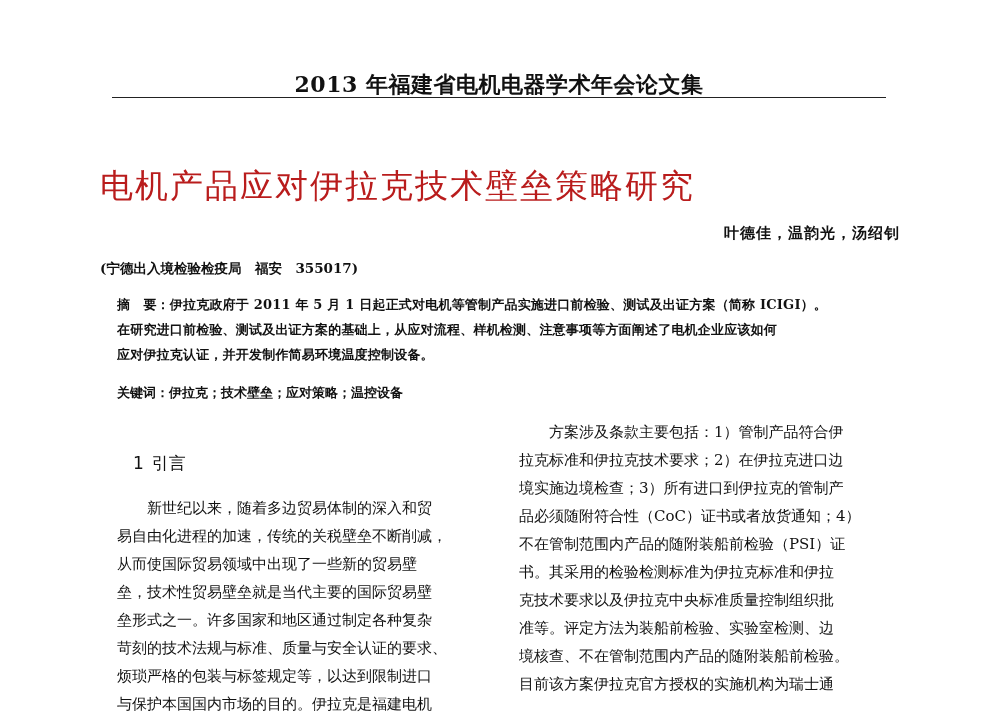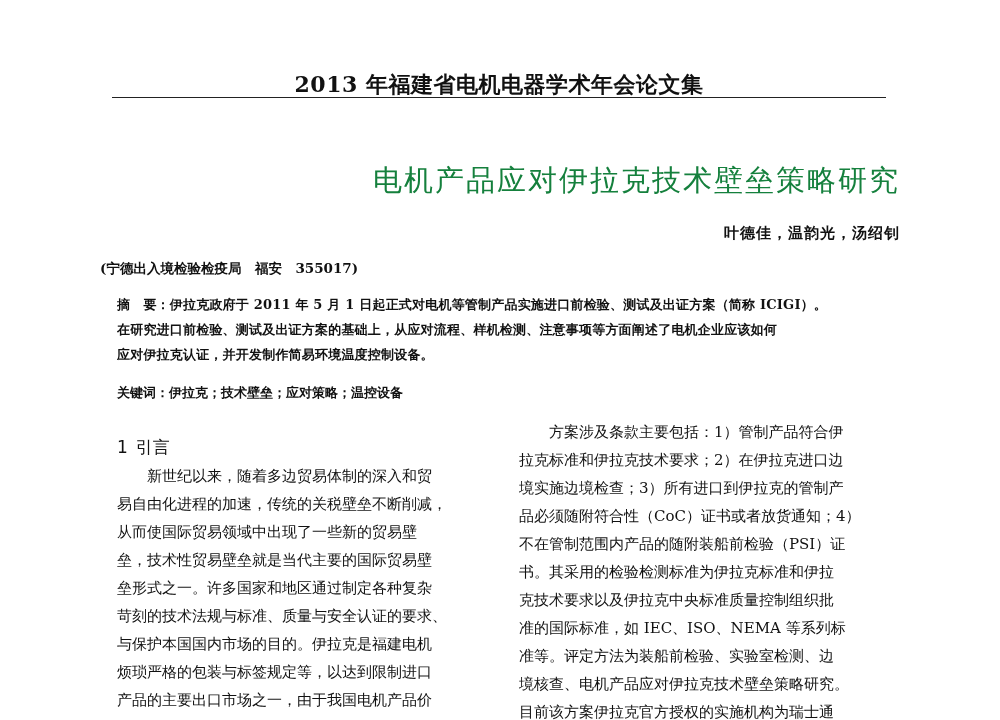--- a/index.html
+++ b/index.html
@@ -13,22 +13,22 @@
     position: absolute; left: 112px; top: 70px; width: 774px;
     text-align: center; font-size: 22px; font-weight: bold; letter-spacing: 0.5px;
     font-family: "DejaVu Serif", serif;
   }
   .head-rule {
     position: absolute; left: 112px; top: 97px; width: 774px; height: 0;
     border-top: 1.5px solid #222;
   }
   .title {
     position: absolute; left: 100px; top: 142px; width: 800px;
-    text-align: right; font-size: 29px; font-weight: normal;
-    font-family: "DejaVu Sans", sans-serif; letter-spacing: 2px; color: #15803d;
+    text-align: left; font-size: 33px; font-weight: normal;
+    font-family: "DejaVu Sans", sans-serif; letter-spacing: 2px; color: #b91c1c;
   }
   .authors {
     position: absolute; left: 100px; top: 224px; width: 800px;
     text-align: right; font-size: 15px; font-weight: bold;
     font-family: "DejaVu Serif", serif; letter-spacing: 1px;
   }
   .affiliation {
     position: absolute; left: 100px; top: 260px; width: 800px;
     text-align: left; font-size: 13.5px; font-weight: bold;
     font-family: "DejaVu Serif", serif;
@@ -45,21 +45,21 @@
   }
   .col {
     position: absolute; top: 0; width: 358px;
     font-size: 15px; line-height: 28px; font-family: "DejaVu Serif", serif;
     text-align: justify;
   }
   .col-left { left: 117px; top: 432px; }
   .col-right { left: 519px; top: 418px; }
   .section-heading {
     font-family: "DejaVu Sans", sans-serif; font-size: 17px; font-weight: normal;
-    margin: 0; height: 30px; line-height: 30px;
+    margin: 16px; height: 30px; line-height: 30px;
   }
   .section-heading .num { margin-right: 8px; }
   .para { margin: 0; text-indent: 2em; }
   .line { display: block; white-space: nowrap; overflow: hidden; }
   .para .line:first-child { padding-left: 2em; }
   .para { text-indent: 0; }
 </style>
 </head>
 <body>
 
@@ -85,35 +85,34 @@
   <h2 class="section-heading">
     <span class="num">1</span><span>引言</span>
   </h2>
   <div class="para">
     <span class="line">新世纪以来，随着多边贸易体制的深入和贸</span>
     <span class="line">易自由化进程的加速，传统的关税壁垒不断削减，</span>
     <span class="line">从而使国际贸易领域中出现了一些新的贸易壁</span>
     <span class="line">垒，技术性贸易壁垒就是当代主要的国际贸易壁</span>
     <span class="line">垒形式之一。许多国家和地区通过制定各种复杂</span>
     <span class="line">苛刻的技术法规与标准、质量与安全认证的要求、</span>
+    <span class="line">烦琐严格的包装与标签规定等，以达到限制进口</span>
     <span class="line">与保护本国国内市场的目的。伊拉克是福建电机</span>
-    <span class="line">烦琐严格的包装与标签规定等，以达到限制进口</span>
     <span class="line">产品的主要出口市场之一，由于我国电机产品价</span>
     <span class="line">格低廉等原因，对当地生产企业造成一定的冲击，</span>
   </div>
 </div>
 
 <div class="col col-right">
   <div class="para">
     <span class="line">方案涉及条款主要包括：1）管制产品符合伊</span>
     <span class="line">拉克标准和伊拉克技术要求；2）在伊拉克进口边</span>
     <span class="line">境实施边境检查；3）所有进口到伊拉克的管制产</span>
     <span class="line">品必须随附符合性（CoC）证书或者放货通知；4）</span>
     <span class="line">不在管制范围内产品的随附装船前检验（PSI）证</span>
     <span class="line">书。其采用的检验检测标准为伊拉克标准和伊拉</span>
     <span class="line">克技术要求以及伊拉克中央标准质量控制组织批</span>
-    <span class="line">准的国际标准，如 IEC、ISO、NEMA 等系列标</span>
     <span class="line">准等。评定方法为装船前检验、实验室检测、边</span>
-    <span class="line">境核查、电机产品应对伊拉克技术壁垒策略研究。</span>
+    <span class="line">境核查、不在管制范围内产品的随附装船前检验。</span>
     <span class="line">目前该方案伊拉克官方授权的实施机构为瑞士通</span>
 
   </div>
 </div>
 
 </body></html>

